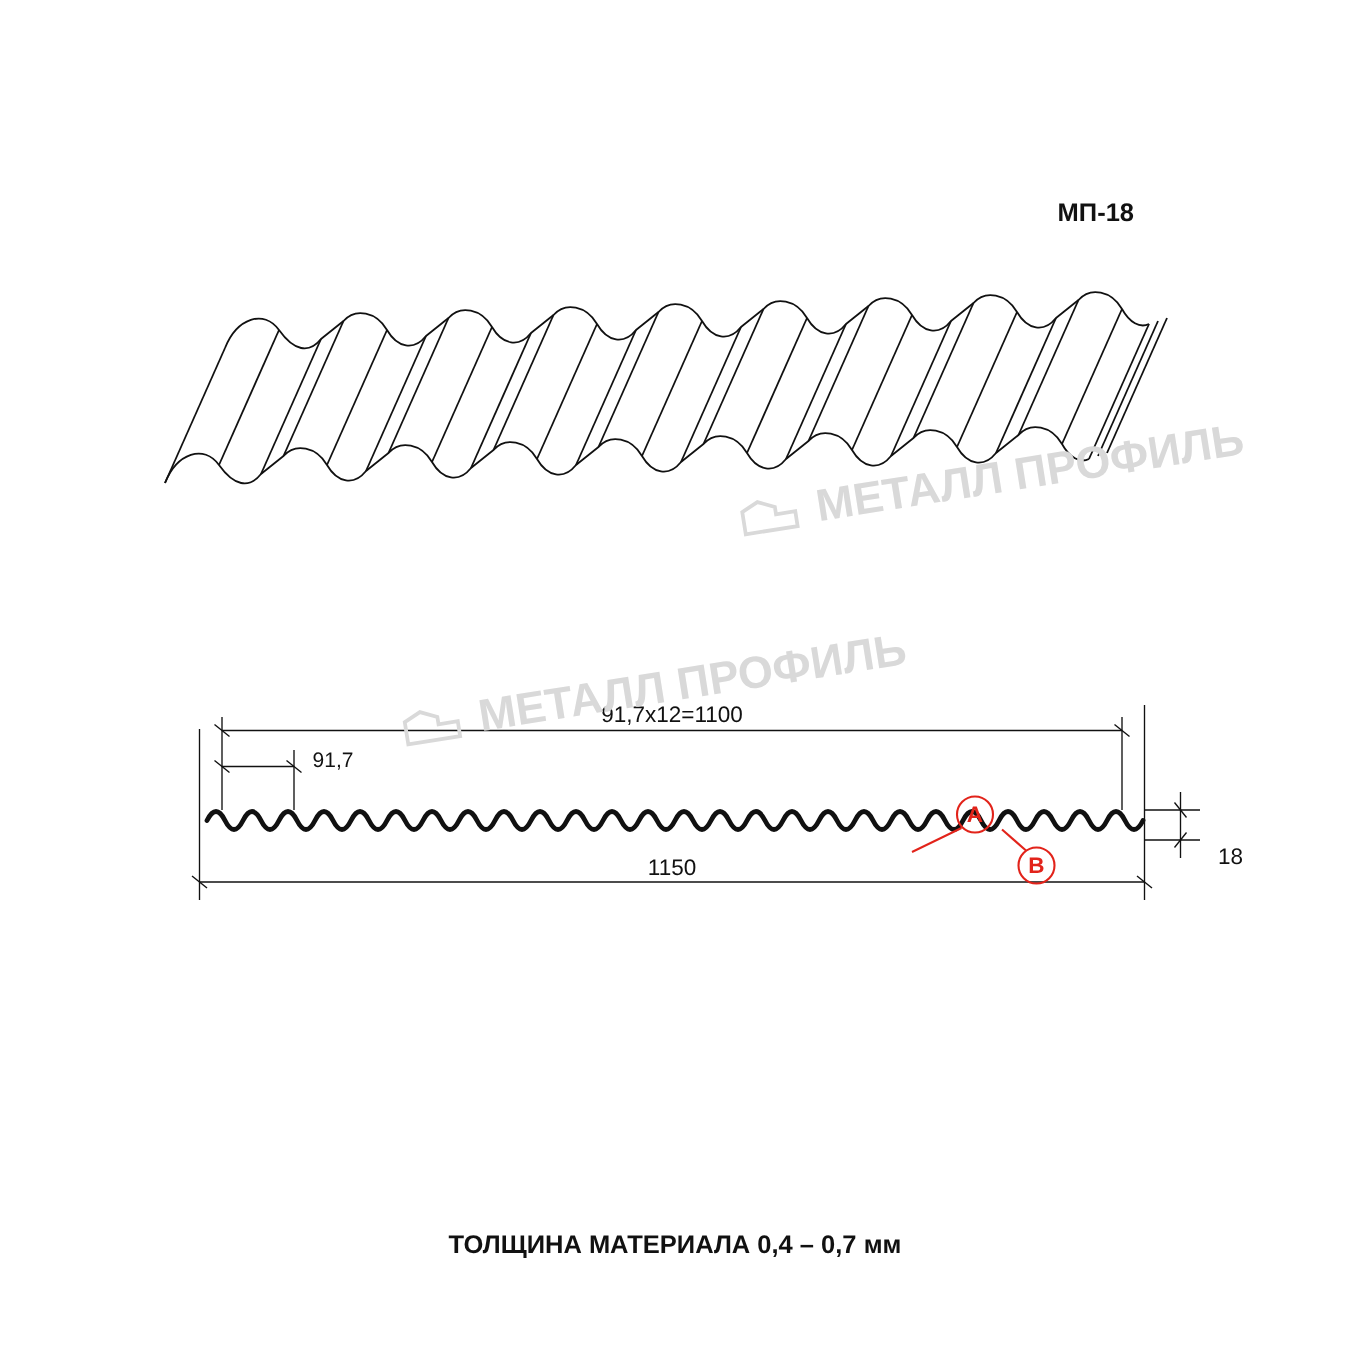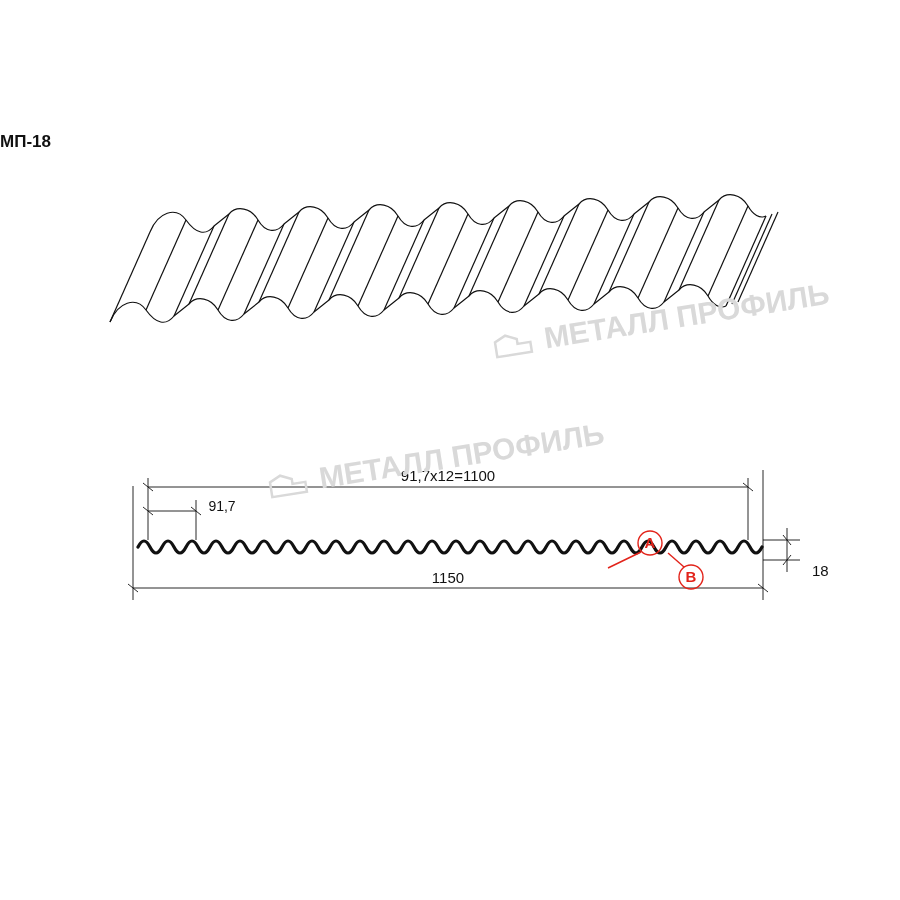--- a/index.html
+++ b/index.html
@@ -30,21 +30,21 @@
     font-size: 36px;
     font-weight: bold;
     letter-spacing: 1px;
     color: #111111;
   }
   .subtitle {
     position: absolute;
     top: 132px;
     left: 0;
     width: 756px;
-    text-align: left;
+    text-align: right;
     font-size: 17px;
     font-weight: bold;
     color: #111111;
   }
   .footer-note {
     position: absolute;
     top: 820px;
     left: 0;
     width: 900px;
     text-align: center;
@@ -287,14 +287,15 @@
     <span>МЕТАЛЛ ПРОФИЛЬ</span>
   </div>
 
   <div class="wm wm2">
     <svg width="44" height="30" viewBox="0 0 44 30" style="vertical-align:middle">
       <path d="M3,24 L3,9 L14,4 L25,9 L25,14 L38,14 L38,24 Z" fill="none" stroke="#d9d9d9" stroke-width="2.5"></path>
     </svg>
     <span>МЕТАЛЛ ПРОФИЛЬ</span>
   </div>
 
+  <div class="footer-note">ТОЛЩИНА МАТЕРИАЛА 0,4 – 0,7 мм</div>
 
 </div>
 
 </body></html>

